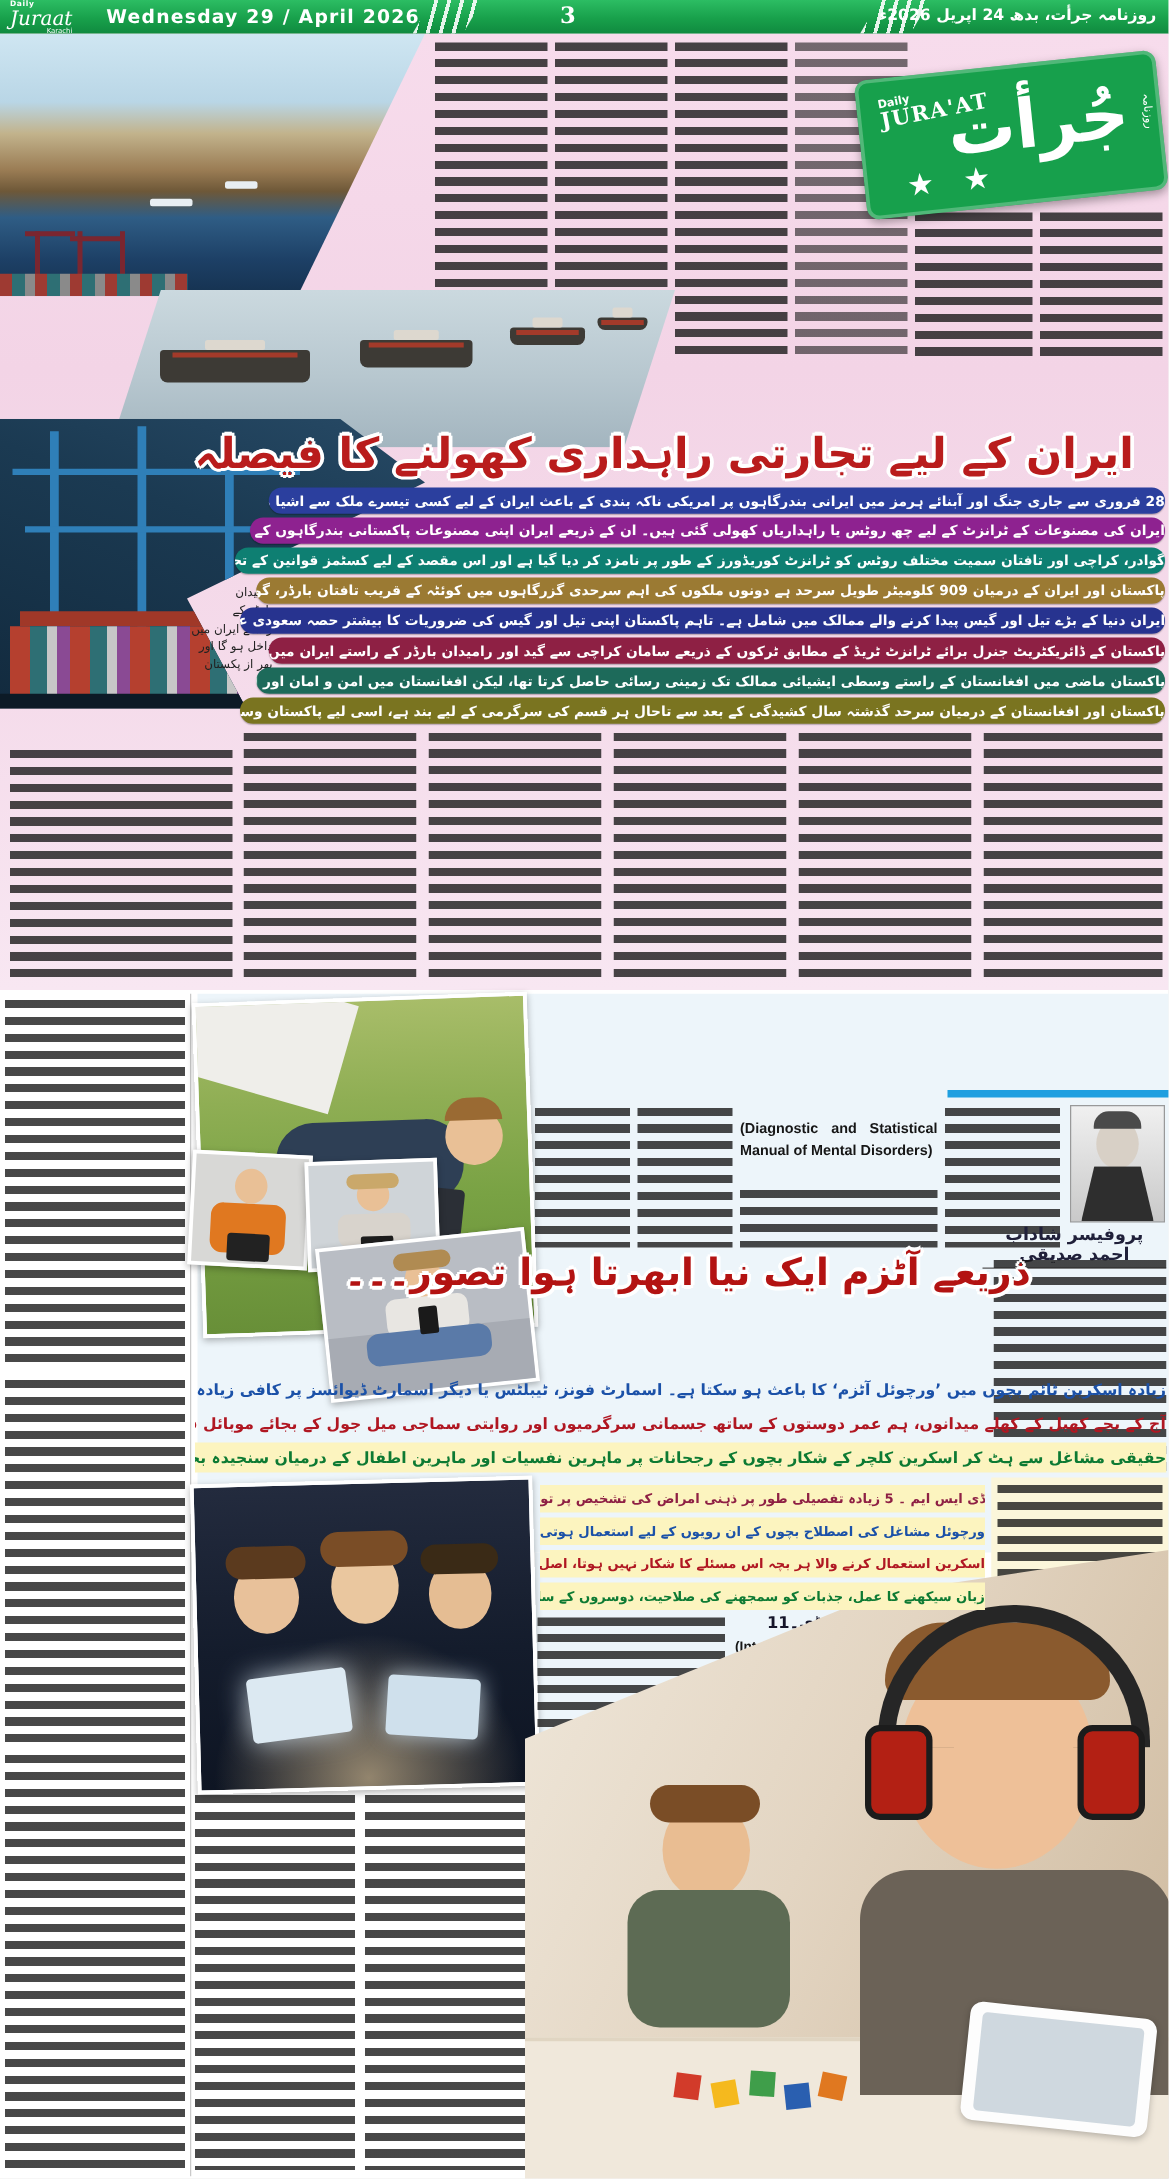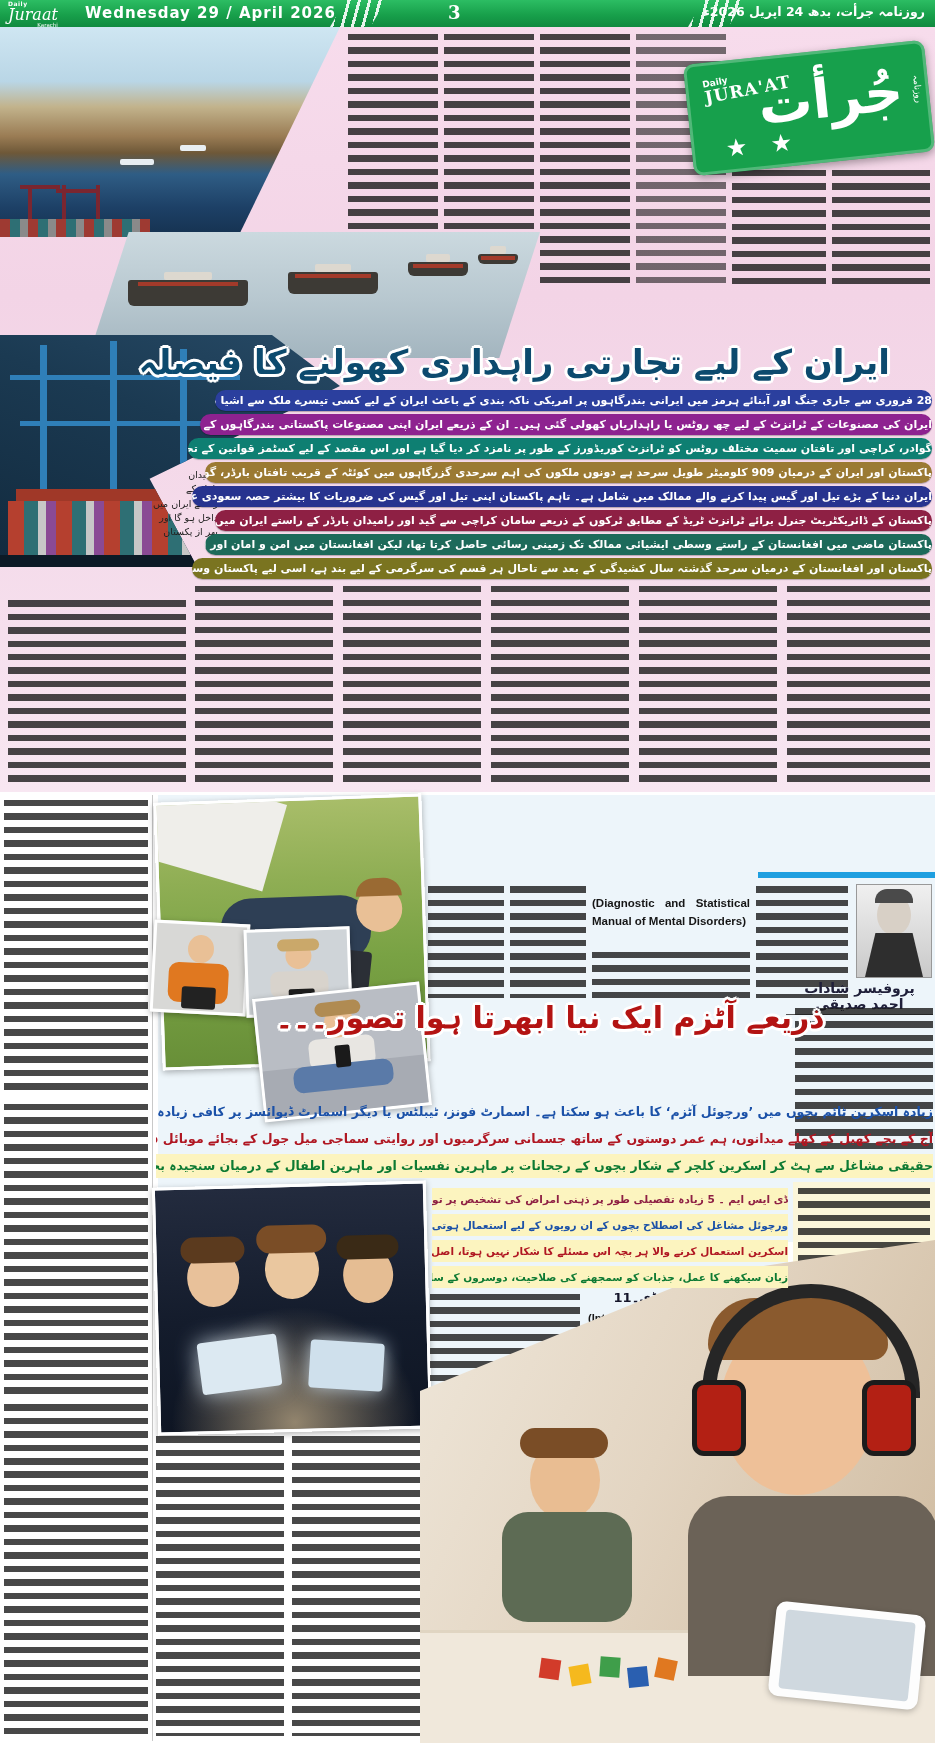--- a/index.html
+++ b/index.html
@@ -159,21 +159,21 @@
     <div class="vert">روزنامہ</div>
   </div>
 
   <div class="abs sim" style="left:348px;top:34px;width:90px;height:196px"></div>
   <div class="abs sim" style="left:444px;top:34px;width:90px;height:196px"></div>
   <div class="abs sim" style="left:540px;top:34px;width:90px;height:256px"></div>
   <div class="abs sim lt" style="left:636px;top:34px;width:90px;height:256px"></div>
   <div class="abs sim" style="left:732px;top:170px;width:94px;height:120px"></div>
   <div class="abs sim" style="left:832px;top:170px;width:98px;height:120px"></div>
 
-  <div class="abs headline rtl" style="left: 250px; top: 342px; width: 640px; font-size: 34px; color: #0c4a6e;">ایران کے لیے تجارتی راہداری کھولنے کا فیصلہ</div>
+  <div class="abs headline rtl" style="left: 267px; top: 342px; width: 640px; font-size: 34px; color: #b91c1c;">ایران کے لیے تجارتی راہداری کھولنے کا فیصلہ</div>
 
   <div class="strip rtl" style="top: 390px; left: 215px; background-color: rgb(43, 63, 158);">28 فروری سے جاری جنگ اور آبنائے ہرمز میں ایرانی بندرگاہوں پر امریکی ناکہ بندی کے باعث ایران کے لیے کسی تیسرے ملک سے اشیا منگوانا یا اپنی مصنوعات فروخت کرنا مشکل ہو گیا ہے</div>
   <div class="strip rtl" style="top: 414px; left: 200px; background-color: rgb(142, 34, 144);">ایران کی مصنوعات کے ٹرانزٹ کے لیے چھ روٹس یا راہداریاں کھولی گئی ہیں۔ ان کے ذریعے ایران اپنی مصنوعات پاکستانی بندرگاہوں کے راستے کسی تیسرے ملک کو فروخت کر سکتا ہے</div>
   <div class="strip rtl" style="top: 438px; left: 188px; background-color: rgb(14, 127, 114);">گوادر، کراچی اور تافتان سمیت مختلف روٹس کو ٹرانزٹ کوریڈورز کے طور پر نامزد کر دیا گیا ہے اور اس مقصد کے لیے کسٹمز قوانین کے تحت سامان کی ترسیل کو مزید شفاف اور منظم بنایا جا رہا ہے</div>
   <div class="strip rtl" style="top: 462px; left: 205px; background-color: rgb(155, 122, 51);">پاکستان اور ایران کے درمیان 909 کلومیٹر طویل سرحد ہے دونوں ملکوں کی اہم سرحدی گزرگاہوں میں کوئٹہ کے قریب تافتان بارڈر، گوادر کے قریب گید بارڈر کراسنگ اور مند، پشین بارڈر شامل ہیں</div>
   <div class="strip rtl" style="top: 486px; left: 192px; background-color: rgb(39, 51, 143);">ایران دنیا کے بڑے تیل اور گیس پیدا کرنے والے ممالک میں شامل ہے۔ تاہم پاکستان اپنی تیل اور گیس کی ضروریات کا بیشتر حصہ سعودی عرب سمیت دیگر خلیجی ممالک سے درآمد کرتا ہے</div>
   <div class="strip rtl" style="top: 510px; left: 215px; background-color: rgb(142, 32, 68);">پاکستان کے ڈائریکٹریٹ جنرل برائے ٹرانزٹ ٹریڈ کے مطابق ٹرکوں کے ذریعے سامان کراچی سے گید اور رامیدان بارڈر کے راستے ایران میں داخل ہو گا اور پھر از پکستان جائے گا</div>
   <div class="strip rtl" style="top: 534px; left: 205px; background-color: rgb(29, 106, 90);">پاکستان ماضی میں افغانستان کے راستے وسطی ایشیائی ممالک تک زمینی رسائی حاصل کرتا تھا، لیکن افغانستان میں امن و امان اور افغان طالبان سے تناؤ کے باعث سرحدی گزرگاہیں بند ہو جاتی ہیں</div>
   <div class="strip rtl" style="top: 558px; left: 192px; background-color: rgb(122, 116, 32);">پاکستان اور افغانستان کے درمیان سرحد گذشتہ سال کشیدگی کے بعد سے تاحال ہر قسم کی سرگرمی کے لیے بند ہے، اسی لیے پاکستان وسطی ایشیائی ممالک سے بلاتعطل تجارت کے لیے متبادل راستے تلاش کر رہا ہے</div>
 

